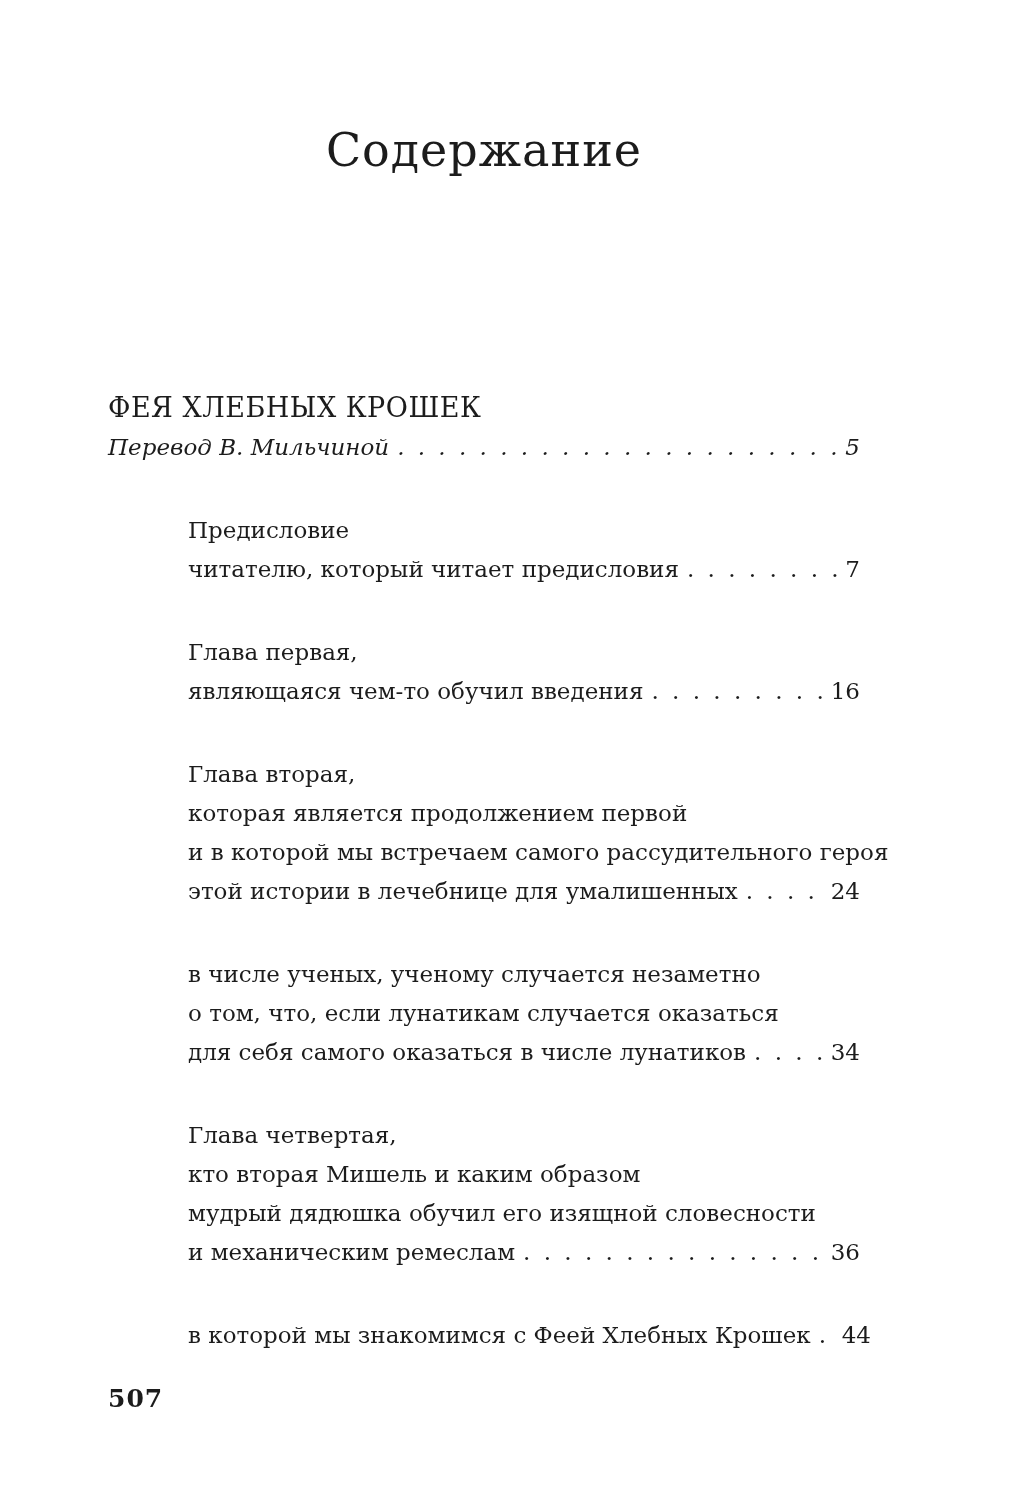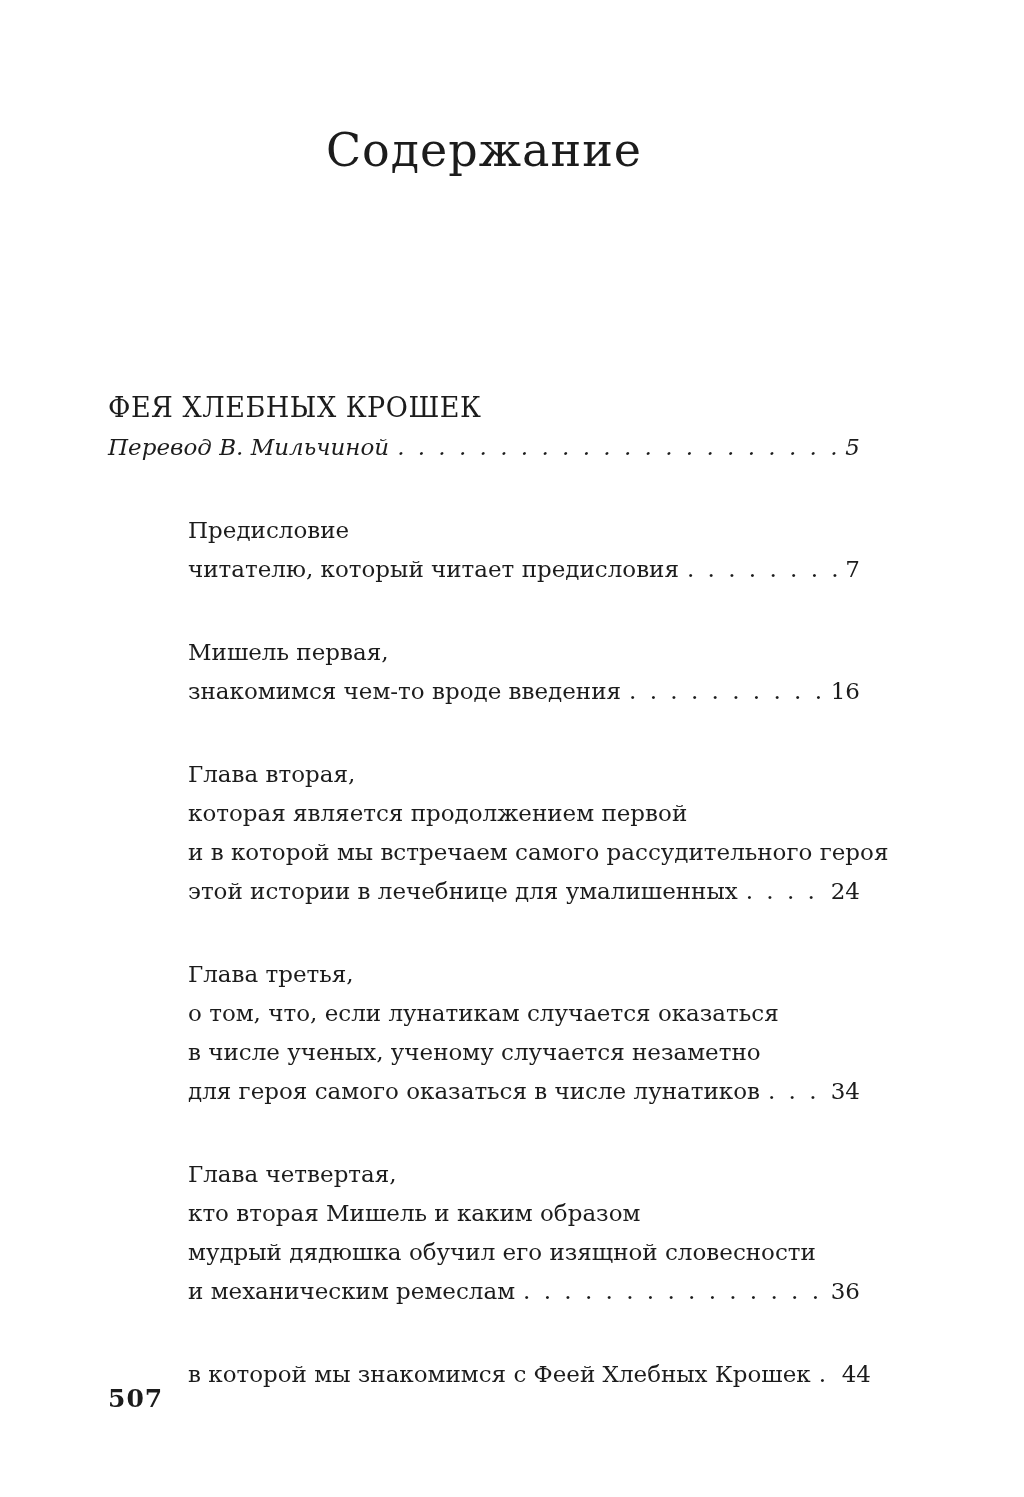--- a/index.html
+++ b/index.html
@@ -100,45 +100,44 @@
   <div class="toc-entry">
     <div class="toc-line plain">Предисловие</div>
           <div class="toc-line toc-lastline-row">
       <span class="line-text">читателю, который читает предисловия</span>
       <span class="dots"></span>
       <span class="pagenum">7</span>
     </div>
   </div>
 
   <div class="toc-entry">
-    <div class="toc-line plain">Мишель первая,</div>
+    <div class="toc-line plain">Глава первая,</div>
           <div class="toc-line toc-lastline-row">
-      <span class="line-text">знакомимся чем-то вроде введения</span>
+      <span class="line-text">являющаяся чем-то обучил введения</span>
       <span class="dots"></span>
       <span class="pagenum">16</span>
     </div>
   </div>
 
   <div class="toc-entry">
     <div class="toc-line plain">Глава вторая,</div>
           <div class="toc-line plain">которая является продолжением первой</div>
           <div class="toc-line plain">и в которой мы встречаем самого рассудительного героя</div>
           <div class="toc-line toc-lastline-row">
       <span class="line-text">этой истории в лечебнице для умалишенных</span>
       <span class="dots"></span>
       <span class="pagenum">24</span>
     </div>
   </div>
 
   <div class="toc-entry">
-    <div class="toc-line plain">Глава третья,</div>
+          <div class="toc-line plain">в числе ученых, ученому случается незаметно</div>
           <div class="toc-line plain">о том, что, если лунатикам случается оказаться</div>
-          <div class="toc-line plain">в числе ученых, ученому случается незаметно</div>
           <div class="toc-line toc-lastline-row">
-      <span class="line-text">для героя самого оказаться в числе лунатиков</span>
+      <span class="line-text">для себя самого оказаться в числе лунатиков</span>
       <span class="dots"></span>
       <span class="pagenum">34</span>
     </div>
   </div>
 
   <div class="toc-entry">
     <div class="toc-line plain">Глава четвертая,</div>
           <div class="toc-line plain">кто вторая Мишель и каким образом</div>
           <div class="toc-line plain">мудрый дядюшка обучил его изящной словесности</div>
           <div class="toc-line toc-lastline-row">

